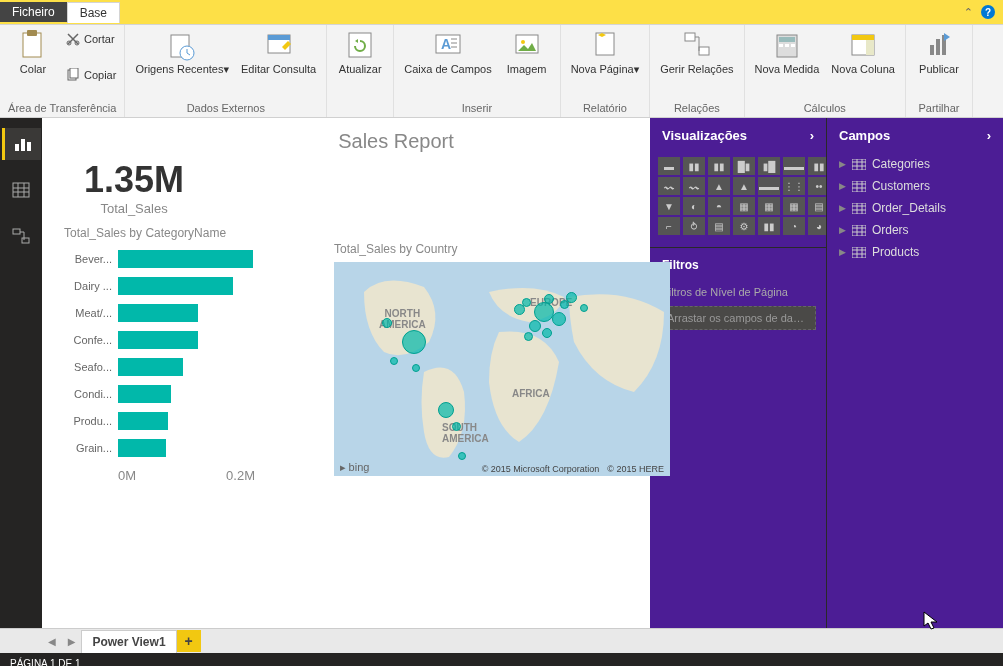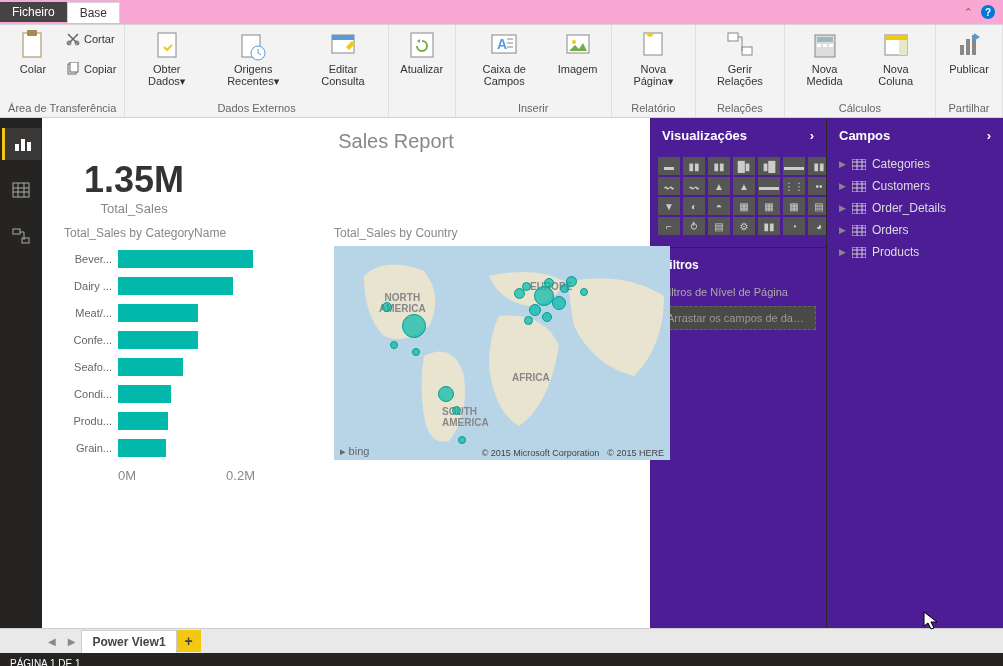--- a/index.html
+++ b/index.html
@@ -1,47 +1,47 @@
 <!DOCTYPE html>
 <html><head>
 <meta charset="utf-8">
 <style>
 body{margin:0;font-family:"Segoe UI",Arial,sans-serif;font-size:12px;background:#fff;color:#333;width:1003px;height:666px;overflow:hidden;user-select:none}
-.titlebar{background:#f9a8d4;height:24px;display:flex;align-items:center;border-bottom:1px solid #d4d4d4}
+.titlebar{background:#fde047;height:24px;display:flex;align-items:center;border-bottom:1px solid #d4d4d4}
 .tab{padding:3px 12px;font-size:12px;cursor:pointer}
 .tab.file{background:#444;color:#fff}
 .tab.active{background:#fff;border:1px solid #d4d4d4;border-bottom:none}
 .titlebar-right{margin-left:auto;display:flex;align-items:center;gap:8px;padding-right:8px}
 .help-icon{width:14px;height:14px;border-radius:50%;background:#0078d4;color:#fff;display:flex;align-items:center;justify-content:center;font-size:10px;font-weight:bold}
 .ribbon{background:#f3f3f3;height:92px;display:flex;border-bottom:1px solid #d0d0d0}
 .ribbon-group{display:flex;flex-direction:column;padding:2px 6px;border-right:1px solid #e0e0e0}
 .ribbon-group-items{display:flex;gap:4px;flex:1}
 .ribbon-group-label{font-size:11px;color:#666;text-align:center;padding-bottom:1px}
 .ribbon-btn{display:flex;flex-direction:column;align-items:center;justify-content:flex-start;padding:2px 4px;cursor:pointer;min-width:46px}
 .ribbon-icon{width:32px;height:32px;margin-bottom:2px;display:flex;align-items:center;justify-content:center}
-.ribbon-label{font-size:11px;line-height:1.1;text-align:center}
-.clipboard-col{display:flex;flex-direction:column;gap:14px;padding-top:4px}
+.ribbon-label{font-size:11px;line-height:1.1;text-align:right}
+.clipboard-col{display:flex;flex-direction:column;gap:20px;padding-top:4px}
 .clip-item{display:flex;align-items:center;gap:4px;font-size:11px;cursor:pointer;padding:1px 2px}
 .main{display:flex;height:510px}
 .leftbar{width:42px;background:#252423;display:flex;flex-direction:column;align-items:center;padding-top:10px;gap:14px}
 .leftbar-btn{width:36px;height:32px;display:flex;align-items:center;justify-content:center;cursor:pointer;color:#aaa}
 .leftbar-btn.active{background:#3a3937;color:#fff;border-left:3px solid #f2c811}
 .canvas{flex:1;background:#fff;position:relative;padding:12px}
 .canvas-title{font-size:20px;color:#888;font-weight:300;text-align:center;margin-bottom:6px;margin-left:100px}
 .kpi-area{float:left;text-align:center;margin-left:30px}
 .kpi-val{font-size:36px;font-weight:600;color:#333}
 .kpi-lbl{font-size:13px;color:#888}
 .chart-title{font-size:12px;color:#888;margin-bottom:6px}
 .bar-chart{clear:left;padding-top:10px;margin-left:10px;width:220px}
 .bar-row{display:flex;align-items:center;height:25px;margin-bottom:2px}
 .bar-cat{width:48px;text-align:right;padding-right:6px;font-size:11px;color:#666;white-space:nowrap;overflow:hidden;text-overflow:ellipsis}
 .bar-fill{height:18px;background:#01b8aa}
 .bar-axis{display:flex;margin-left:54px;margin-top:8px;font-size:13px;color:#888}
 .bar-axis span:last-child{margin-left:90px}
-.map-area{position:absolute;left:292px;top:108px;width:292px}
+.map-area{position:absolute;left:292px;top:124px;width:292px}
 .map{width:336px;height:214px;background:#bcd9ea;position:relative;overflow:hidden}
 .mapimg{position:absolute;inset:0}
 .dot{position:absolute;border-radius:50%;background:rgba(1,184,170,0.7);border:1px solid #00a090}
 .map-foot{position:absolute;bottom:2px;right:6px;font-size:9px;color:#444;display:flex;gap:8px}
 .map-bing{position:absolute;bottom:2px;left:6px;font-size:11px;color:#666}
 .map-na{position:absolute;left:45px;top:46px;font-size:10px;color:#888;font-weight:600;text-align:center}
 .map-sa{position:absolute;left:108px;top:160px;font-size:10px;color:#888;font-weight:600;}
 .map-eu{position:absolute;left:196px;top:35px;font-size:10px;color:#888;font-weight:600}
 .map-af{position:absolute;left:178px;top:126px;font-size:10px;color:#888;font-weight:600}
 .side-pane{background:#4c1d95;color:#ddd;display:flex;flex-direction:column}
@@ -103,30 +103,20 @@
             </svg>
           <span>Copiar</span>
         </div>
       </div>
     </div>
     <div class="ribbon-group-label">Área de Transferência</div>
   </div>
 
   <div class="ribbon-group">
     <div class="ribbon-group-items">
-      <div class="ribbon-btn">
-        <div class="ribbon-icon">
-            <svg width="30" height="32">
-              <rect x="6" y="4" width="18" height="24" fill="#fff" stroke="#888"></rect>
-              <path d="M6 4L12 0h18v24" fill="none"></path>
-              <path d="M20 16l-5 5-3-3" stroke="#f2c811" stroke-width="2" fill="none"></path>
-            </svg>
-          </div>
-        <div class="ribbon-label"><span>Obter Dados</span>▾</div>
-      </div>
       <div class="ribbon-btn">
         <div class="ribbon-icon">
             <svg width="30" height="32">
               <rect x="4" y="6" width="18" height="22" fill="#fff" stroke="#888"></rect>
               <circle cx="20" cy="24" r="7" fill="#fff" stroke="#5b9bd5"></circle>
               <path d="M20 20v4l3 2" stroke="#5b9bd5" fill="none"></path>
             </svg>
           </div>
         <div class="ribbon-label"><span>Origens Recentes</span>▾</div>
       </div>

